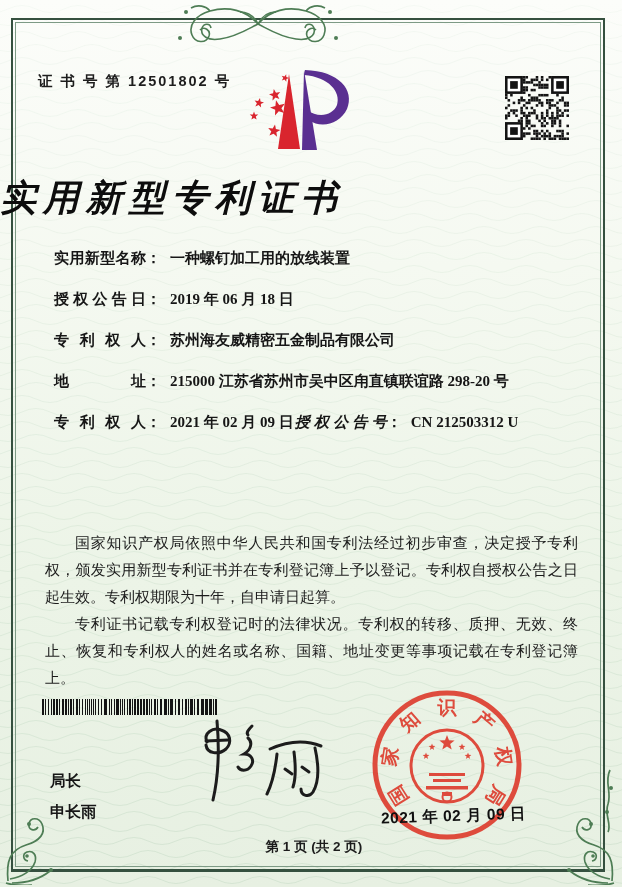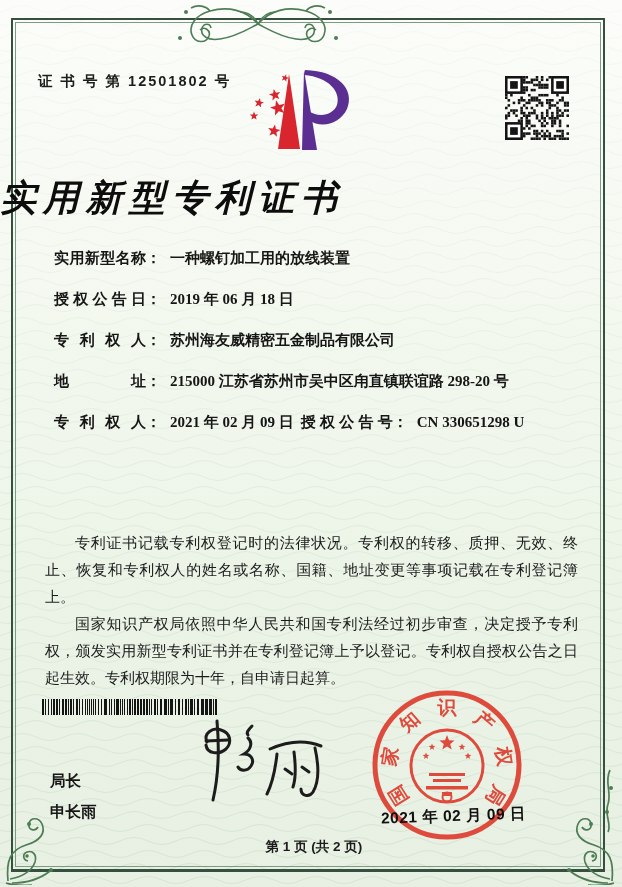--- a/index.html
+++ b/index.html
@@ -17,21 +17,21 @@
   .qr-box{left:505px;top:76px;width:64px;height:64px;}
   .title{left:0;top:174px;width:100%;text-align:left;
          font-family:"Liberation Serif","DejaVu Serif",serif;
          font-size:36px;font-weight:700;letter-spacing:7px;color:#0d0d0d;font-style:italic;}
   .fields{left:54px;top:250px;width:532px;}
   .field-row{margin-bottom:24.5px;font-size:15px;line-height:16.5px;font-weight:600;color:#161616;white-space:nowrap;}
   .flabel{display:inline-block;width:92px;text-align:justify;text-align-last:justify;vertical-align:top;}
   .fcolon{display:inline-block;}
   .fvalue{margin-left:9px;font-weight:600;}
   .num{font-family:"Liberation Serif","DejaVu Serif",serif;}
-  .grant-second{margin-left:7px;}
+  .grant-second{margin-left:1px;font-style:italic;}
   .paragraphs{left:45px;top:530px;width:533px;}
   .paragraphs p{margin:0;text-indent:2em;text-align:justify;
                 font-size:15px;line-height:27px;color:#1b1b1b;font-weight:500;
                 font-family:"Liberation Serif","DejaVu Serif",serif;}
   .barcode{left:42px;top:699px;width:178px;height:16px;}
   .signer{left:50px;top:741px;font-size:15.5px;font-weight:700;color:#161616;line-height:31px;margin-top:24px;}
   .signature{left:190px;top:714px;}
   .seal{left:369px;top:687px;width:156px;height:156px;opacity:.9;}
   .seal-date{left:381px;top:806px;font-size:15.5px;font-weight:600;color:#101010;
              letter-spacing:.5px;transform:rotate(-2deg);z-index:3;}
@@ -402,27 +402,27 @@
     <div class="field-row">
       <span class="flabel">授权公告日</span><span class="fcolon">：</span><span class="fvalue num">2019 年 06 月 18 日</span>
     </div>
     <div class="field-row">
       <span class="flabel">专利权人</span><span class="fcolon">：</span><span class="fvalue">苏州海友威精密五金制品有限公司</span>
     </div>
     <div class="field-row">
       <span class="flabel">地址</span><span class="fcolon">：</span><span class="fvalue num">215000 江苏省苏州市吴中区甪直镇联谊路 298-20 号</span>
     </div>
     <div class="field-row">
-      <span class="flabel">专利权人</span><span class="fcolon">：</span><span class="fvalue num">2021 年 02 月 09 日</span><span class="flabel grant-second">授权公告号</span><span class="fcolon">：</span><span class="fvalue num">CN 330651298 U</span>
+      <span class="flabel">专利权人</span><span class="fcolon">：</span><span class="fvalue num">2021 年 02 月 09 日</span><span class="flabel grant-second">授权公告号</span><span class="fcolon">：</span><span class="fvalue num">CN 212503312 U</span>
     </div>
   </div>
 
   <div class="abs paragraphs">
+    <p>国家知识产权局依照中华人民共和国专利法经过初步审查，决定授予专利权，颁发实用新型专利证书并在专利登记簿上予以登记。专利权自授权公告之日起生效。专利权期限为十年，自申请日起算。</p>
     <p>专利证书记载专利权登记时的法律状况。专利权的转移、质押、无效、终止、恢复和专利权人的姓名或名称、国籍、地址变更等事项记载在专利登记簿上。</p>
-    <p>国家知识产权局依照中华人民共和国专利法经过初步审查，决定授予专利权，颁发实用新型专利证书并在专利登记簿上予以登记。专利权自授权公告之日起生效。专利权期限为十年，自申请日起算。</p>
   </div>
 
   <svg class="abs barcode" id="barcode-svg" width="178" height="16" viewBox="0 0 178 16">
       <rect x="0" y="0" width="2" height="16" fill="#141414"></rect>
       <rect x="3" y="0" width="1" height="16" fill="#141414"></rect>
       <rect x="6" y="0" width="1" height="16" fill="#141414"></rect>
       <rect x="9" y="0" width="1" height="16" fill="#141414"></rect>
       <rect x="11" y="0" width="2" height="16" fill="#141414"></rect>
       <rect x="14" y="0" width="2" height="16" fill="#141414"></rect>
       <rect x="17" y="0" width="1" height="16" fill="#141414"></rect>

